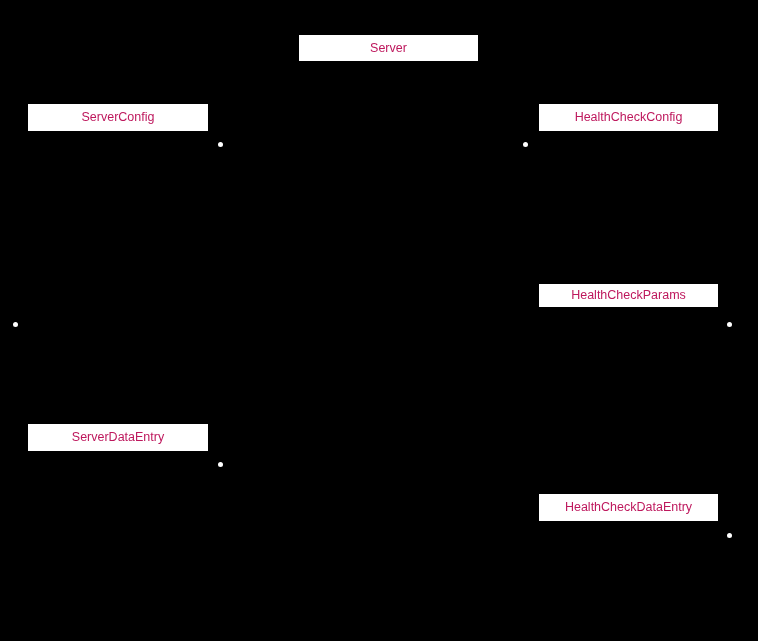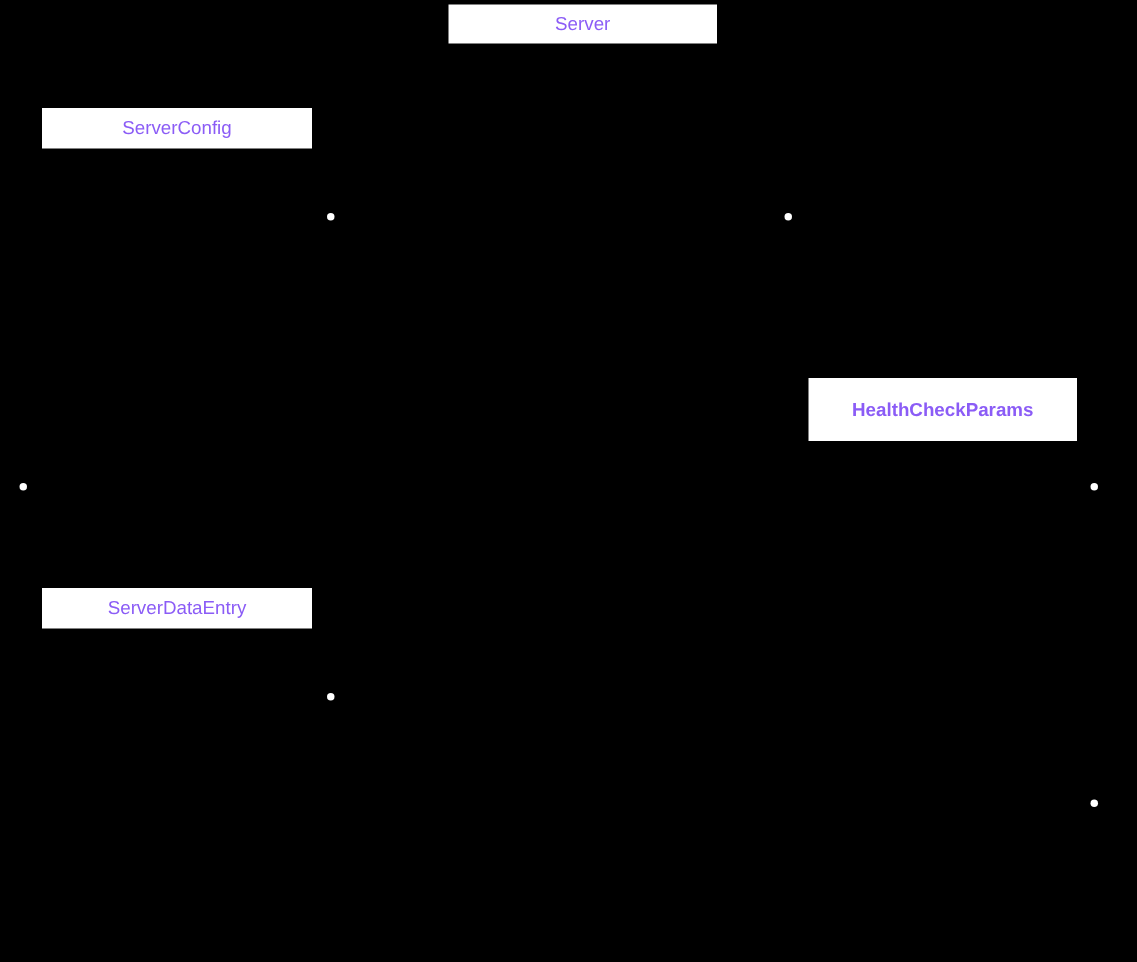--- a/index.html
+++ b/index.html
@@ -11,34 +11,35 @@
     position: relative;
     width: 758px;
     height: 641px;
     background: #000000;
     overflow: hidden;
     font-family: "Liberation Sans", sans-serif;
   }
   .node {
     position: absolute;
     background: #ffffff;
-    color: #8b5cf6;
+    color: #be185d;
     display: flex;
     align-items: center;
     justify-content: center;
     font-size: 12.5px;
     line-height: 1;
     white-space: nowrap;
     box-sizing: border-box;
+    margin-top: 32px;
   }
   #node-server                  { left: 299px; top: 3px;   width: 179px; height: 26px; }
   #node-server-config           { left: 28px;  top: 72px;  width: 180px; height: 27px; }
   #node-health-check-config     { left: 539px; top: 72px;  width: 179px; height: 27px; }
   #node-server-data-entry       { left: 28px;  top: 252px; width: 180px; height: 27px; }
-  #node-health-check-params     { left: 539px; top: 252px; width: 179px; height: 42px; font-weight: bold; }
+  #node-health-check-params     { left: 539px; top: 252px; width: 179px; height: 23px; }
   #node-server-data-value       { left: 28px;  top: 392px; width: 180px; height: 27px; }
   #node-health-check-data-entry { left: 539px; top: 462px; width: 179px; height: 27px; }
 
   .dot {
     position: absolute;
     width: 5px;
     height: 5px;
     border-radius: 50%;
     background: #ffffff;
   }
@@ -51,26 +52,28 @@
 </style>
 </head>
 <body>
 
 <div id="canvas">
 
   <div class="node" id="node-server">Server</div>
 
   <div class="node" id="node-server-config">ServerConfig</div>
 
+  <div class="node" id="node-health-check-config">HealthCheckConfig</div>
 
 
   <div class="node" id="node-health-check-params">HealthCheckParams</div>
 
   <div class="node" id="node-server-data-value">ServerDataEntry</div>
 
+  <div class="node" id="node-health-check-data-entry">HealthCheckDataEntry</div>
 
   <div class="dot" id="dot-left-upper"></div>
   <div class="dot" id="dot-right-upper"></div>
   <div class="dot" id="dot-far-left"></div>
   <div class="dot" id="dot-far-right"></div>
   <div class="dot" id="dot-left-lower"></div>
   <div class="dot" id="dot-right-lower"></div>
 
 </div>
 

